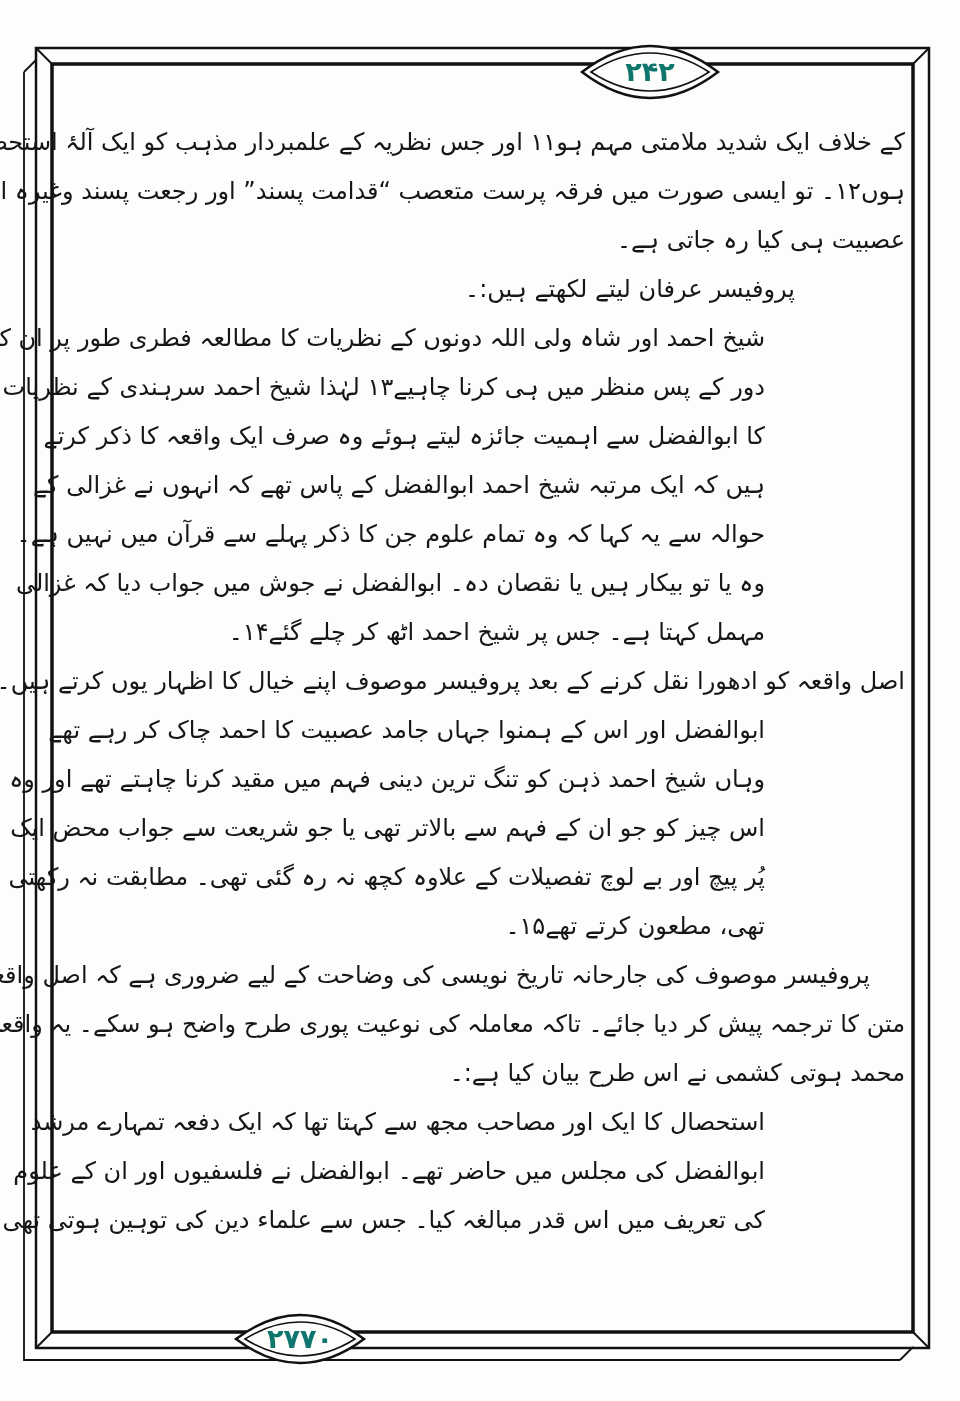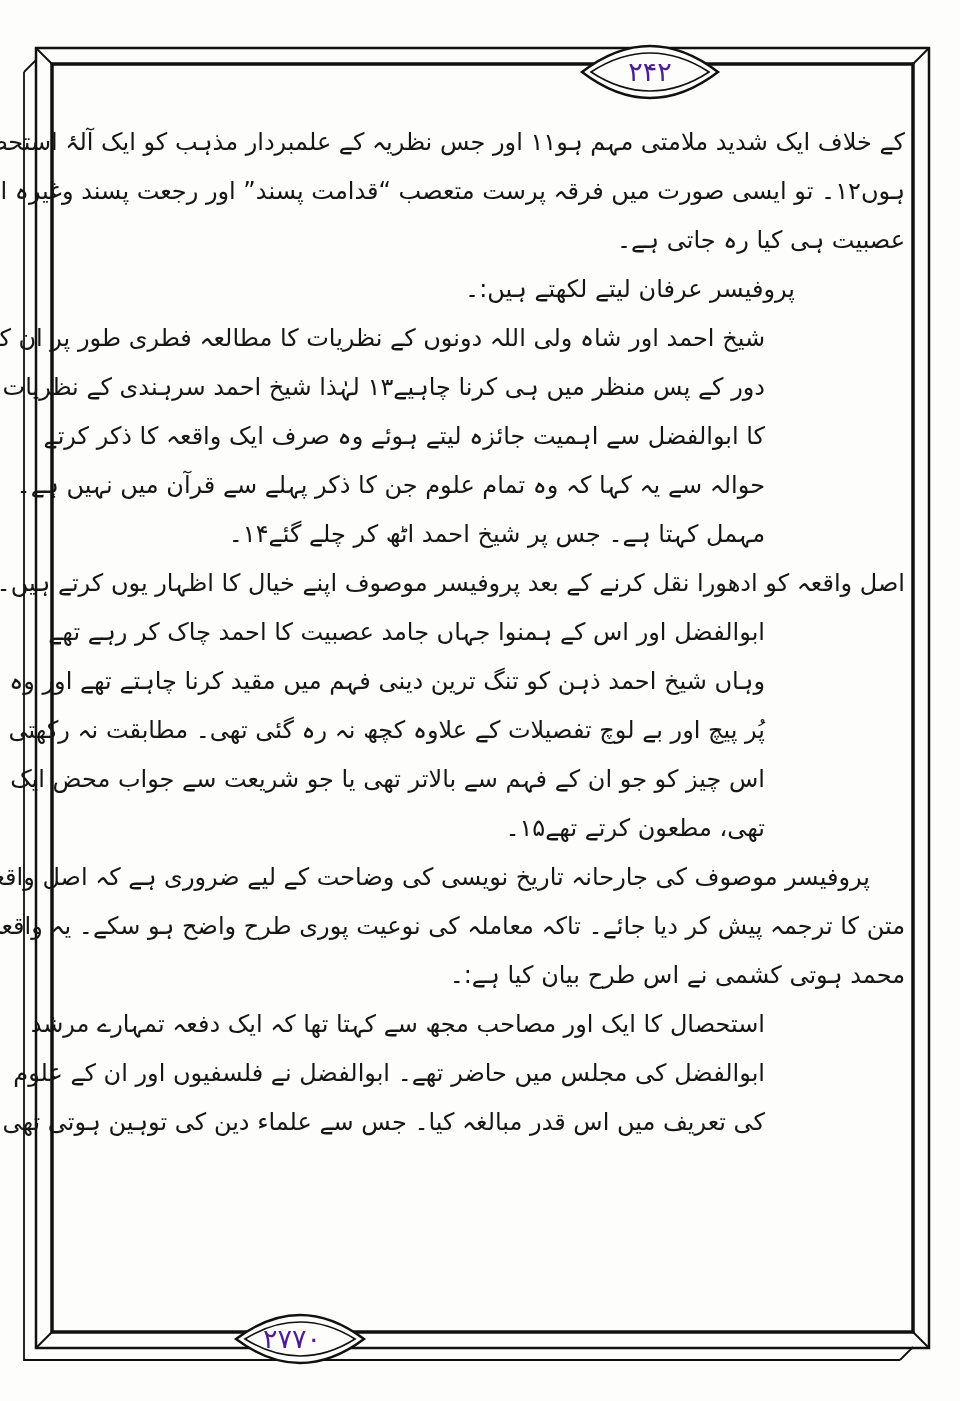--- a/index.html
+++ b/index.html
@@ -21,28 +21,28 @@
     background: #fdfdfb;
   }
   .frame-svg {
     position: absolute;
     left: 0; top: 0;
     width: 960px; height: 1401px;
   }
   .page-number {
     position: absolute;
     text-align: center;
-    font-weight: normal;
+    font-weight: bold;
     font-size: 27px;
     letter-spacing: 2px;
-    color: #4c1d95;
+    color: #0f766e;
     z-index: 3;
   }
   .page-number.top    { left: 585px; top: 51px;  width: 130px; height: 42px; line-height: 42px; }
-  .page-number.bottom { left: 228px; top: 1318px; width: 128px; height: 31px; line-height: 42px; }
+  .page-number.bottom { left: 236px; top: 1318px; width: 128px; height: 31px; line-height: 42px; }
 
   .text-block {
     position: absolute;
     left: 85px;
     top: 118px;
     width: 820px;
     direction: rtl;
     z-index: 2;
   }
   .line {
@@ -95,27 +95,29 @@
   <div class="page-number bottom">۲۷۷۰</div>
 
   <div class="text-block">
     <div class="line">کے خلاف ایک شدید ملامتی مہم ہو۱۱ اور جس نظریہ کے علمبردار مذہب کو ایک آلۂ استحصال تصور کرتے</div>
     <div class="line">ہوں۱۲۔ تو ایسی صورت میں فرقہ پرست متعصب “قدامت پسند” اور رجعت پسند وغیرہ اصطلاحات کی</div>
     <div class="line">عصبیت ہی کیا رہ جاتی ہے۔</div>
     <div class="line indent">پروفیسر عرفان لیتے لکھتے ہیں:۔</div>
     <div class="line quote">شیخ احمد اور شاہ ولی اللہ دونوں کے نظریات کا مطالعہ فطری طور پر ان کے</div>
     <div class="line quote">دور کے پس منظر میں ہی کرنا چاہیے۱۳ لہٰذا شیخ احمد سرہندی کے نظریات</div>
     <div class="line quote">کا ابوالفضل سے اہمیت جائزہ لیتے ہوئے وہ صرف ایک واقعہ کا ذکر کرتے</div>
+    <div class="line quote">ہیں کہ ایک مرتبہ شیخ احمد ابوالفضل کے پاس تھے کہ انہوں نے غزالی کے</div>
     <div class="line quote">حوالہ سے یہ کہا کہ وہ تمام علوم جن کا ذکر پہلے سے قرآن میں نہیں ہے۔</div>
+    <div class="line quote">وہ یا تو بیکار ہیں یا نقصان دہ۔ ابوالفضل نے جوش میں جواب دیا کہ غزالی</div>
     <div class="line quote">مہمل کہتا ہے۔ جس پر شیخ احمد اٹھ کر چلے گئے۱۴۔</div>
     <div class="line">اصل واقعہ کو ادھورا نقل کرنے کے بعد پروفیسر موصوف اپنے خیال کا اظہار یوں کرتے ہیں۔</div>
     <div class="line quote">ابوالفضل اور اس کے ہمنوا جہاں جامد عصبیت کا احمد چاک کر رہے تھے</div>
     <div class="line quote">وہاں شیخ احمد ذہن کو تنگ ترین دینی فہم میں مقید کرنا چاہتے تھے اور وہ ہر</div>
+    <div class="line quote">اس چیز کو جو ان کے فہم سے بالاتر تھی یا جو شریعت سے جواب محض ایک</div>
     <div class="line quote">پُر پیچ اور بے لوچ تفصیلات کے علاوہ کچھ نہ رہ گئی تھی۔ مطابقت نہ رکھتی</div>
-    <div class="line quote">اس چیز کو جو ان کے فہم سے بالاتر تھی یا جو شریعت سے جواب محض ایک</div>
     <div class="line quote">تھی، مطعون کرتے تھے۱۵۔</div>
     <div class="line indent-sm">پروفیسر موصوف کی جارحانہ تاریخ نویسی کی وضاحت کے لیے ضروری ہے کہ اصل واقعہ کے پورے</div>
     <div class="line">متن کا ترجمہ پیش کر دیا جائے۔ تاکہ معاملہ کی نوعیت پوری طرح واضح ہو سکے۔ یہ واقعہ زبدۃ المقامات میں</div>
     <div class="line">محمد ہوتی کشمی نے اس طرح بیان کیا ہے:۔</div>
     <div class="line quote">استحصال کا ایک اور مصاحب مجھ سے کہتا تھا کہ ایک دفعہ تمہارے مرشد</div>
     <div class="line quote">ابوالفضل کی مجلس میں حاضر تھے۔ ابوالفضل نے فلسفیوں اور ان کے علوم</div>
     <div class="line quote">کی تعریف میں اس قدر مبالغہ کیا۔ جس سے علماء دین کی توہین ہوتی تھی۔</div>
   </div>
 
 </div>

